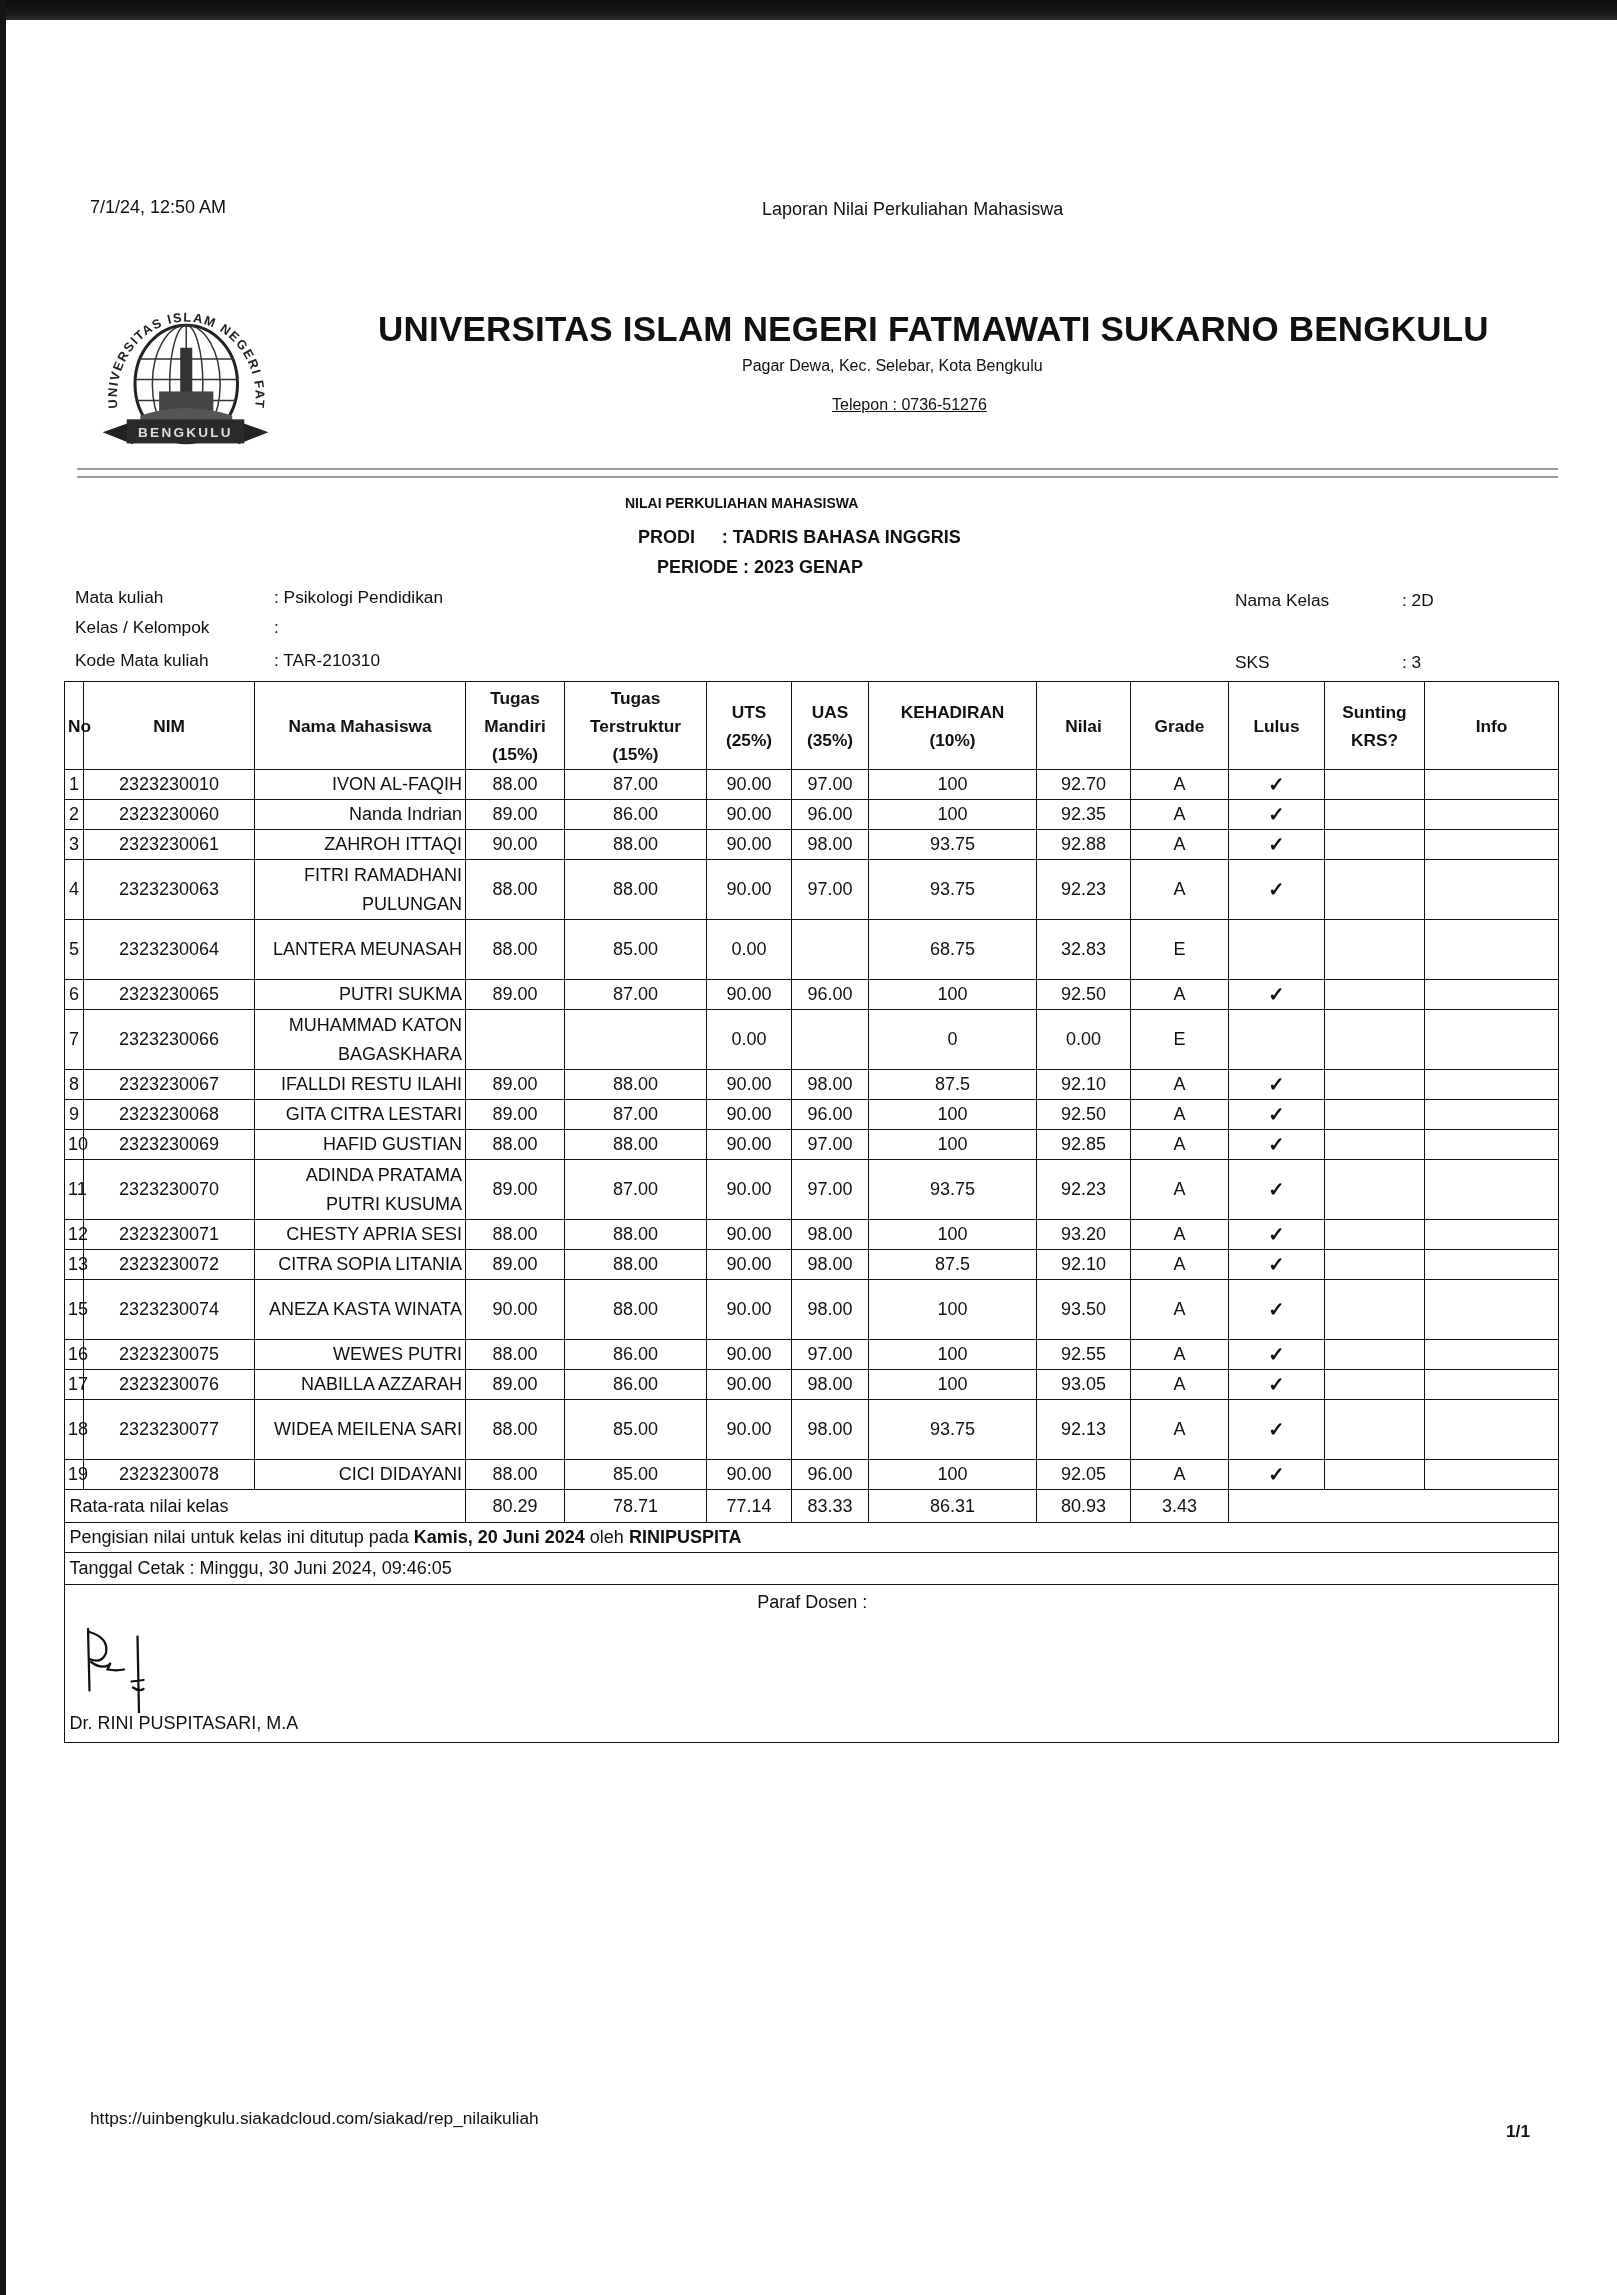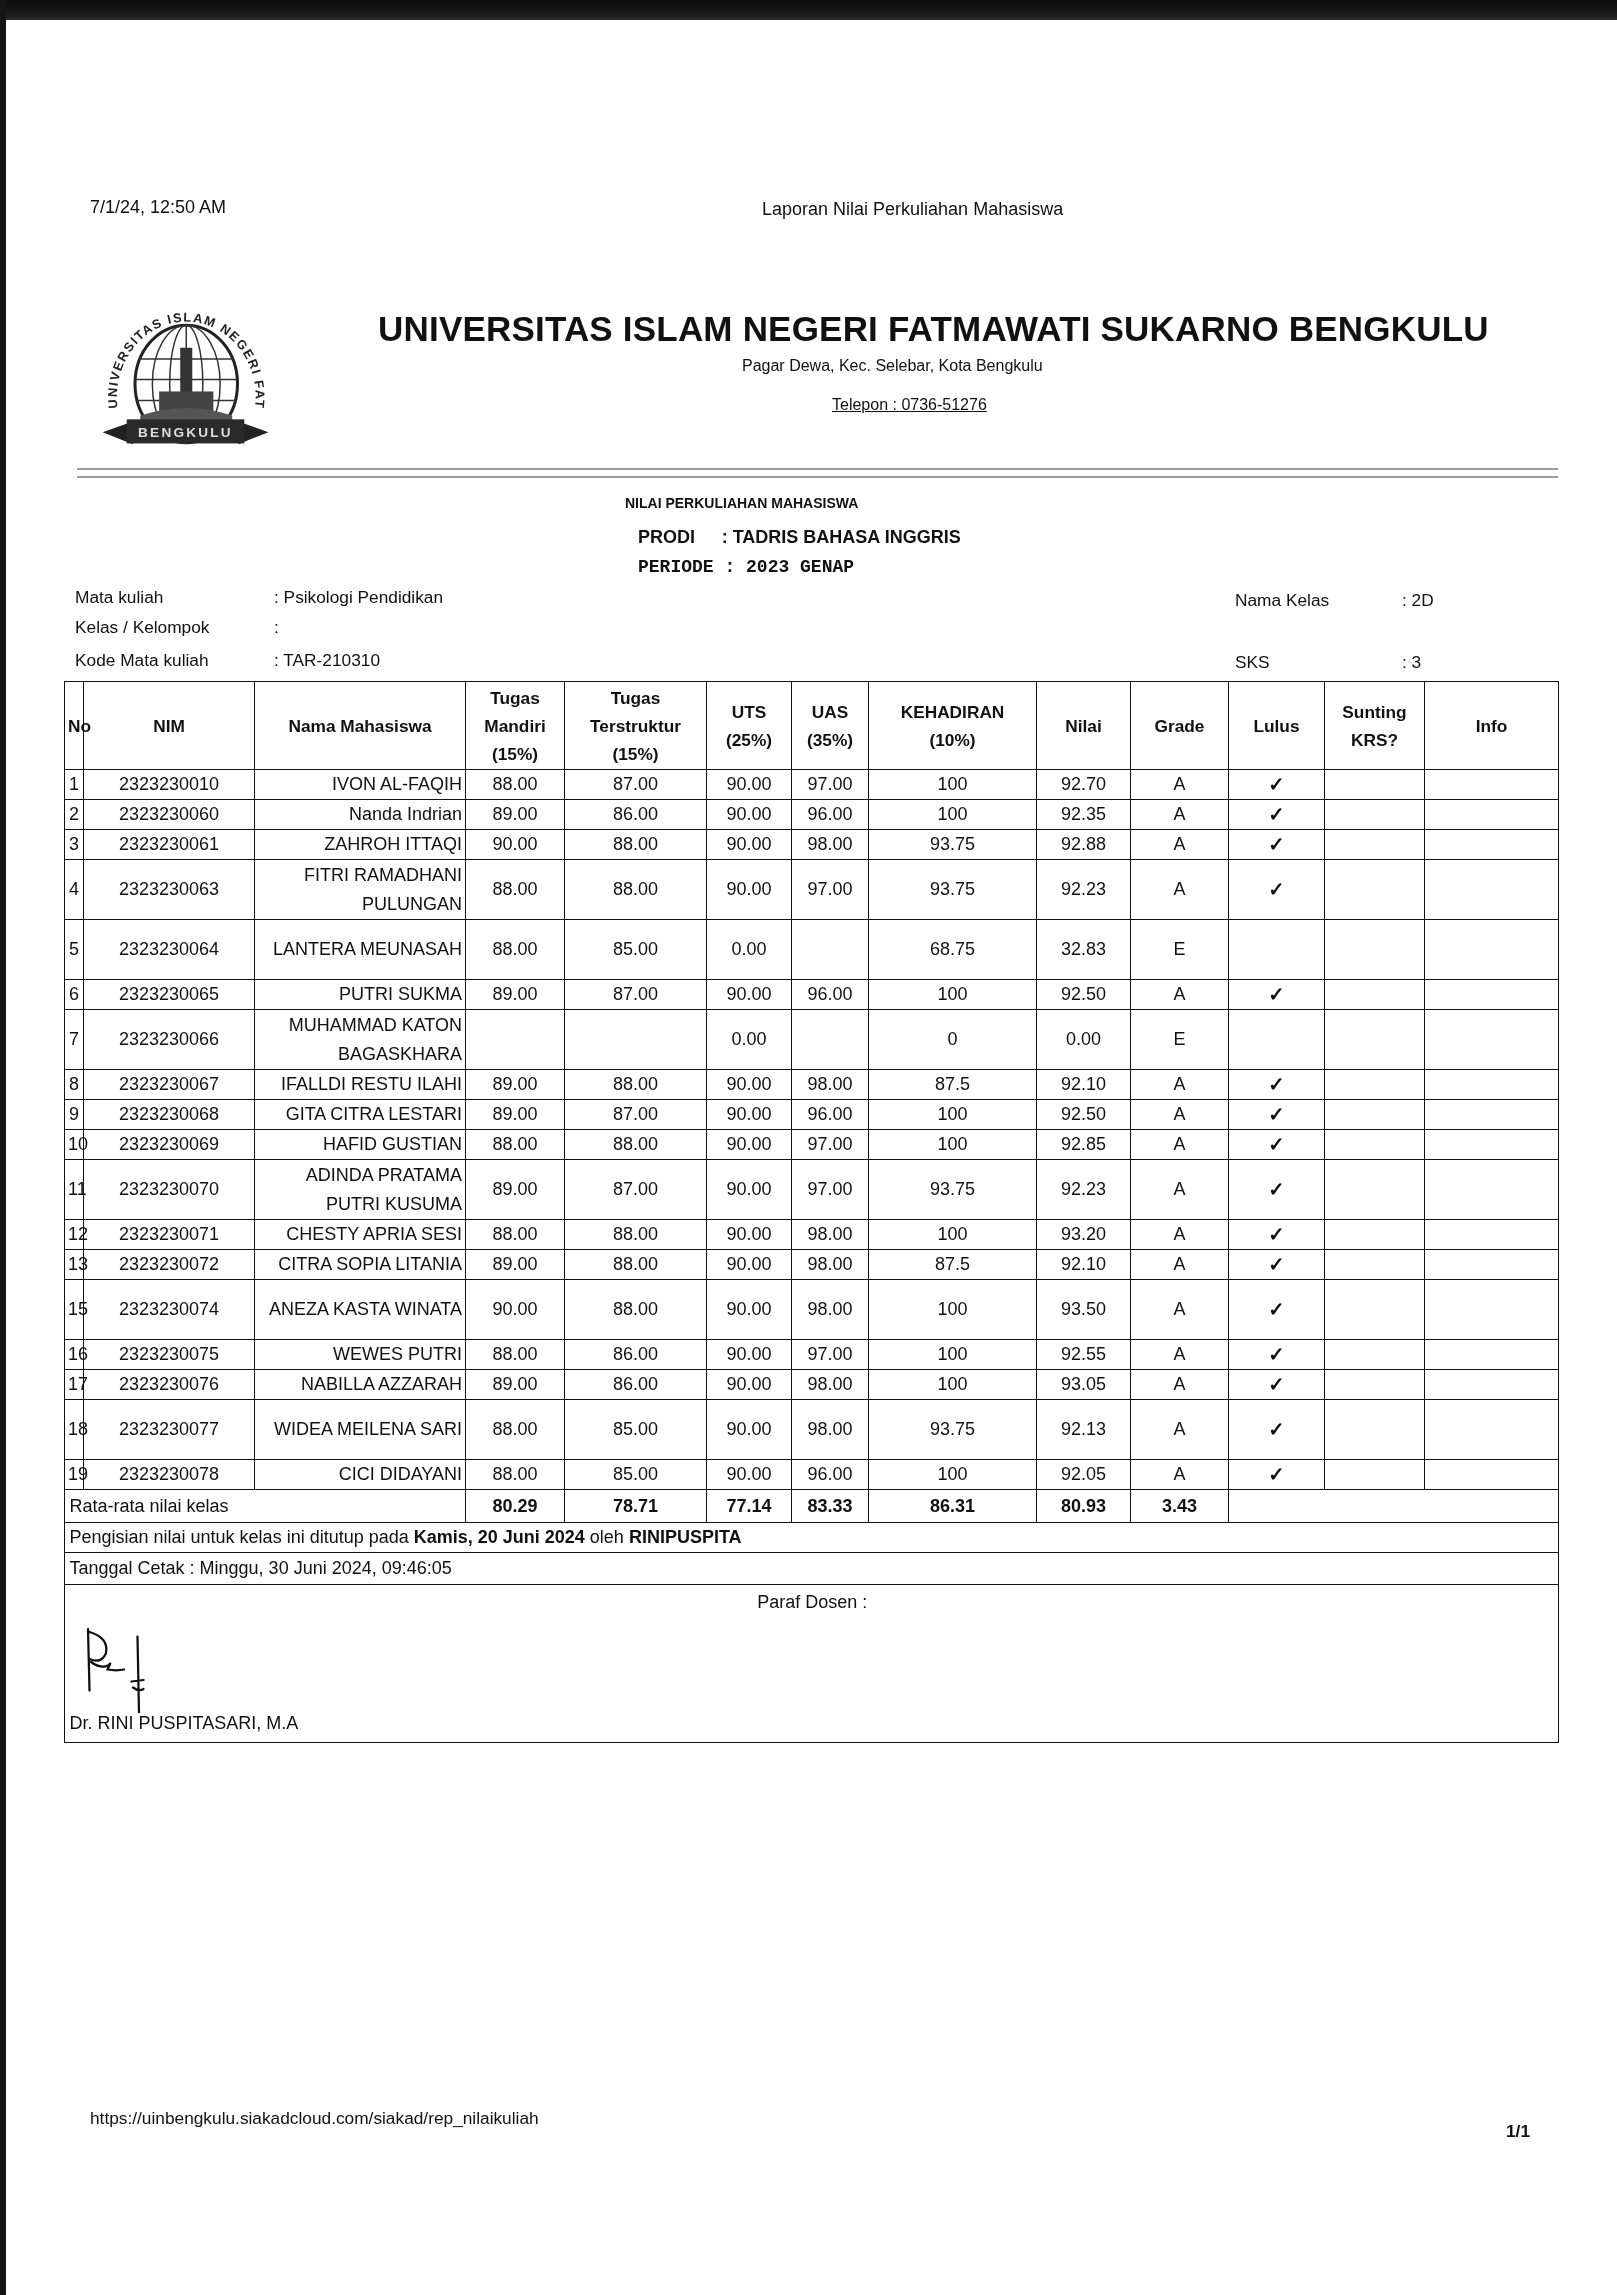--- a/index.html
+++ b/index.html
@@ -14,35 +14,35 @@
   .hdr-title { left: 762px; top: 199px; }
   .logo { left: 95px; top: 295px; width: 181px; height: 162px; }
   .uni-name { left: 378px; top: 309px; font-size: 35px; font-weight: bold; letter-spacing: 0.2px; }
   .uni-addr { left: 742px; top: 357px; font-size: 16px; }
   .uni-tel { left: 832px; top: 396px; font-size: 16px; text-decoration: underline; }
   .hr-double { left: 77px; top: 468px; width: 1481px; height: 6px;
                border-top: 2.3px solid #9a9a9a; border-bottom: 2.3px solid #9a9a9a; }
   .report-title { left: 625px; top: 495px; font-size: 14px; font-weight: bold; }
   .report-sub { font-size: 18px; font-weight: bold; }
   .prodi { left: 638px; top: 527px; }
-  .periode { left: 638px; top: 557px; font-family: Liberation Mono, monospace; }
+  .periode { left: 657px; top: 557px; }
   .meta-label { font-size: 17.3px; left: 75px; }
   .meta-val { font-size: 17.3px; left: 274px; }
   .meta-r-label { font-size: 17.3px; left: 1235px; }
   .meta-r-val { font-size: 17.3px; left: 1402px; }
 
   table.grades { position: absolute; left: 64px; top: 681px; width: 1493px;
                  border-collapse: collapse; table-layout: fixed; font-size: 18px; }
   table.grades th, table.grades td { border: 1.5px solid #111; padding: 0 3px; text-align: center;
                  vertical-align: middle; line-height: 29px; }
   table.grades th { font-weight: bold; font-size: 17.3px; line-height: 28px; }
   table.grades td.name { text-align: right; padding-left: 4.5px; line-height: 29px; }
   table.grades tr.r1 td { height: 29px; }
   table.grades tr.r2 td { height: 59px; }
-  table.grades td.bold { font-weight: bold; }
+  table.grades td.bold { font-weight: normal; }
   table.grades td.left { text-align: left; padding-left: 4.5px; }
   .check { font-size: 19.6px; font-weight: bold; }
   .sig-cell { height: 157px; vertical-align: top !important; text-align: left;
               padding-left: 4.5px !important; position: relative; }
   .sig-label { display: block; margin-top: 3px; }
   .sig-svg { position: absolute; left: 13.6px; top: 38px; }
   .sig-name { position: absolute; left: 4.5px; bottom: 4.5px; }
   .footer-url { left: 90px; top: 2108px; font-size: 17.3px; }
   .footer-page { left: 1506px; top: 2121px; font-size: 17.3px; font-weight: bold; }
 </style>

